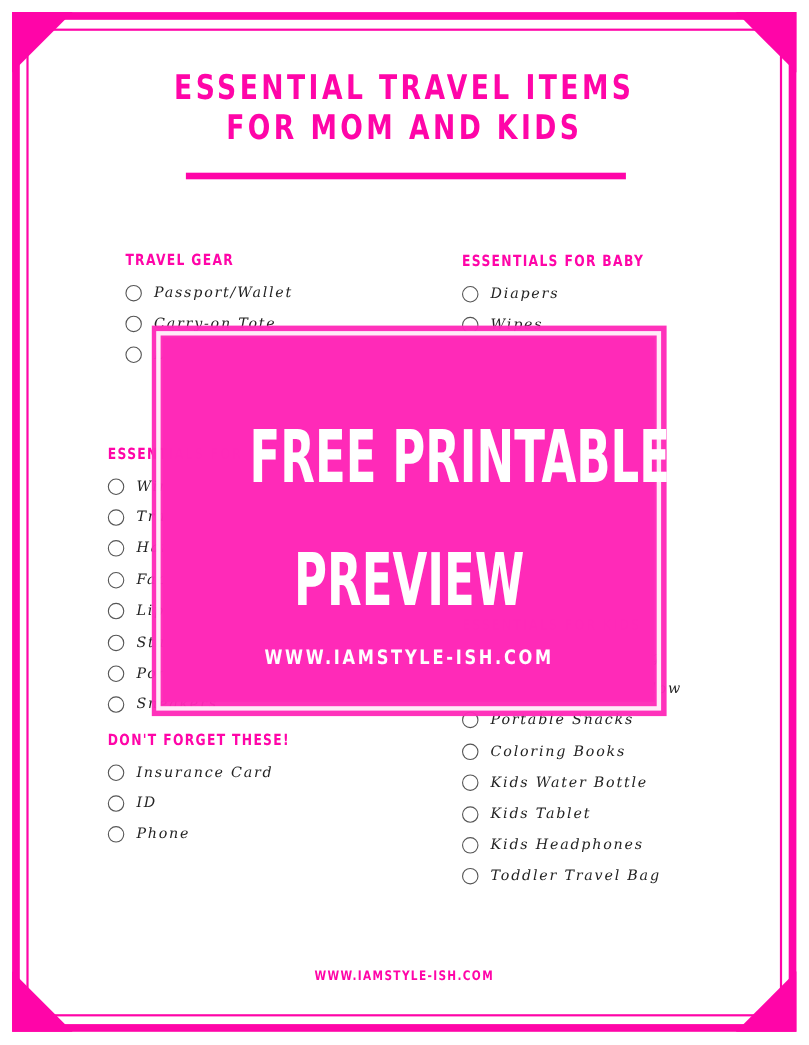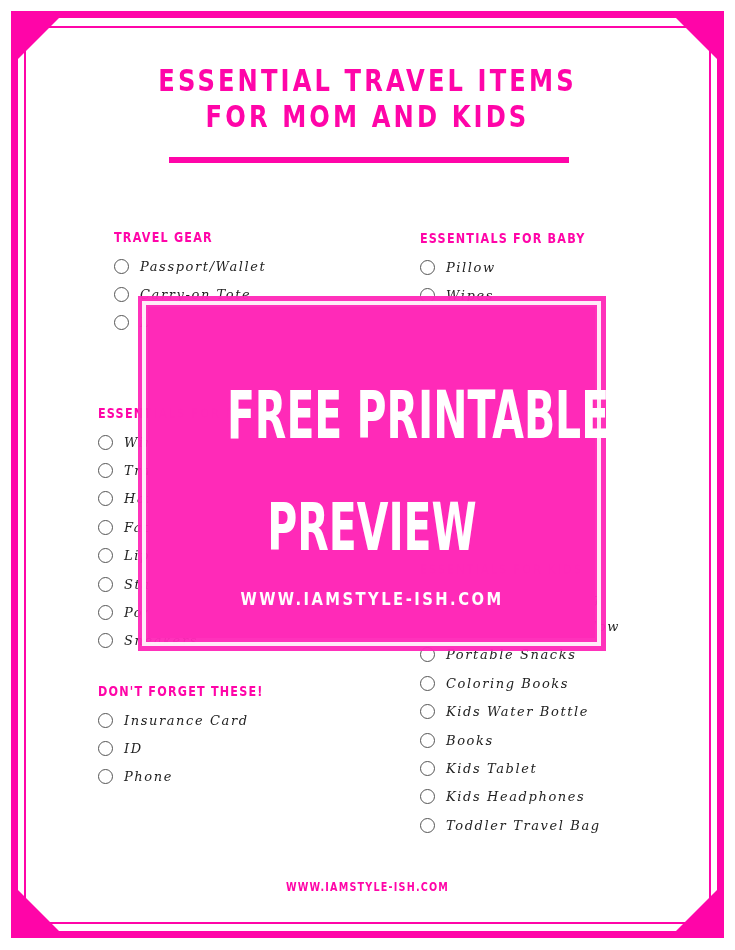--- a/index.html
+++ b/index.html
@@ -98,41 +98,41 @@
   <div class="item">
       <span class="cb"></span>
       <span class="lbl">Portable Charger</span>
     </div>
   <div class="item">
       <span class="cb"></span>
       <span class="lbl">Sneakers</span>
     </div>
 </div>
 
-<div class="section" style="left:98px; top:680px;">
+<div class="section" style="left:98px; top:662px;">
   <h2>DON'T FORGET THESE!</h2>
   <div class="item">
       <span class="cb"></span>
       <span class="lbl">Insurance Card</span>
     </div>
   <div class="item">
       <span class="cb"></span>
       <span class="lbl">ID</span>
     </div>
   <div class="item">
       <span class="cb"></span>
       <span class="lbl">Phone</span>
     </div>
 </div>
 
 <div class="section" style="left:420px; top:227px;">
   <h2>ESSENTIALS FOR BABY</h2>
   <div class="item">
       <span class="cb"></span>
-      <span class="lbl">Pillow</span>
+      <span class="lbl">Diapers</span>
     </div>
   <div class="item">
       <span class="cb"></span>
       <span class="lbl">Wipes</span>
     </div>
   <div class="item">
       <span class="cb"></span>
       <span class="lbl">Changing Pad</span>
     </div>
   <div class="item">
@@ -175,24 +175,20 @@
       <span class="cb"></span>
       <span class="lbl">Portable Snacks</span>
     </div>
   <div class="item">
       <span class="cb"></span>
       <span class="lbl">Coloring Books</span>
     </div>
   <div class="item">
       <span class="cb"></span>
       <span class="lbl">Kids Water Bottle</span>
-    </div>
-  <div class="item">
-      <span class="cb"></span>
-      <span class="lbl">Books</span>
     </div>
   <div class="item">
       <span class="cb"></span>
       <span class="lbl">Kids Tablet</span>
     </div>
   <div class="item">
       <span class="cb"></span>
       <span class="lbl">Kids Headphones</span>
     </div>
   <div class="item">

